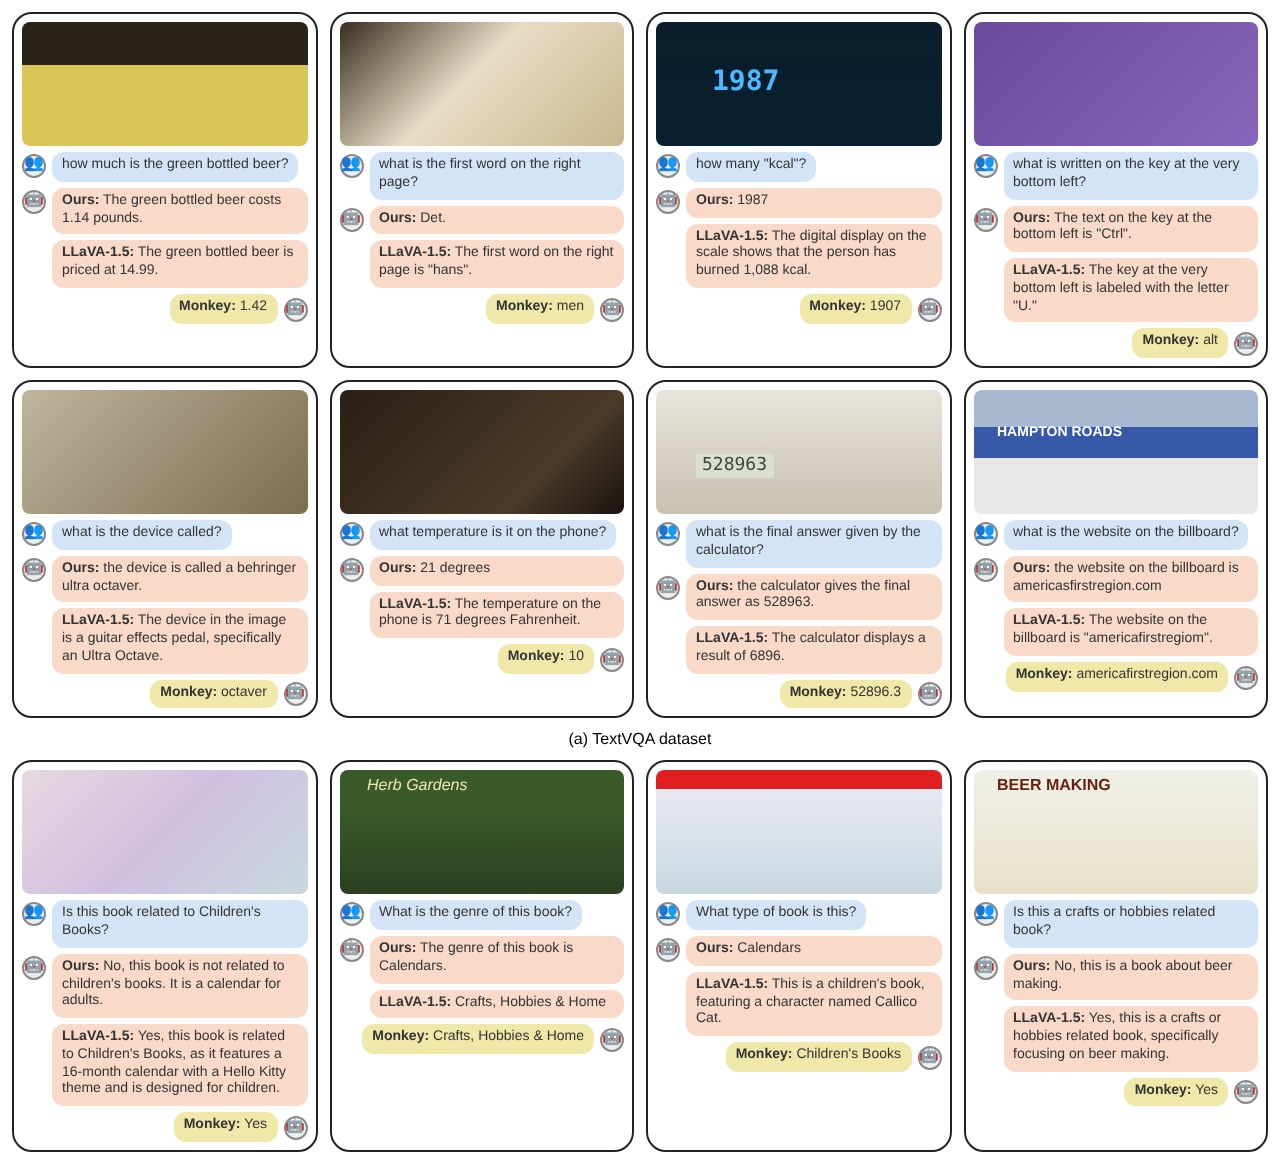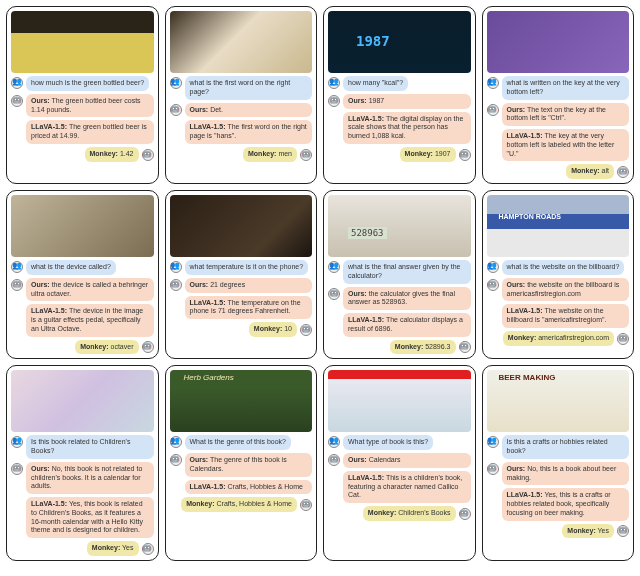--- a/index.html
+++ b/index.html
@@ -214,20 +214,21 @@
           <div class="bubble a-llava"><b>LLaVA-1.5:</b> <span>The website on the billboard is "americafirstregiom".</span></div>
         </div>
       </div>
       <div class="monkey-row">
         <div class="bubble a-monkey"><b>Monkey:</b> <span>americafirstregion.com</span></div>
         <span class="icon icon-bot"></span>
       </div>
     </div>
   </div>
 
+  <div class="caption">(a) TextVQA dataset</div>
 
   <div class="row">
     <div class="card">
       <div class="img-placeholder img-b1"></div>
       <div class="icon-row">
         <span class="icon icon-user"></span>
         <div class="bubble q">Is this book related to Children's Books?</div>
       </div>
       <div class="answer-block">
         <span class="icon icon-bot"></span>

